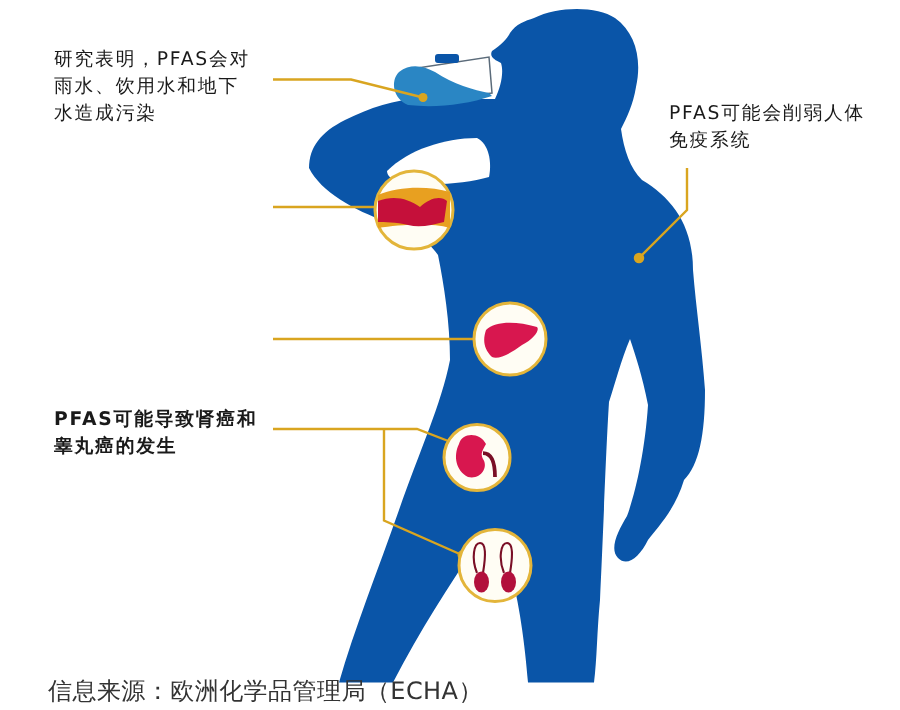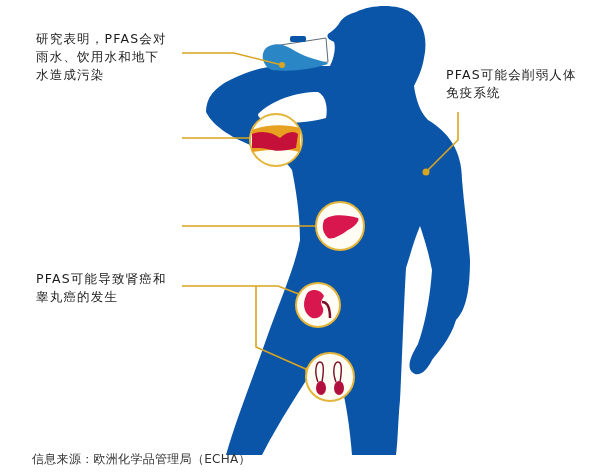--- a/index.html
+++ b/index.html
@@ -10,21 +10,21 @@
     position: absolute;
     font-size: 12.5px;
     line-height: 18px;
     color: #1a1a1a;
     letter-spacing: 1.2px;
     white-space: pre-line;
   }
   .source {
     position: absolute;
     left: 32px; top: 451px;
-    font-size: 12px;
+    font-size: 16px;
     color: #333333;
     letter-spacing: 0.3px;
   }
 </style>
 </head>
 <body>
 
 <div class="stage">
 
   <svg class="figure" viewBox="0 0 600 473" xmlns="http://www.w3.org/2000/svg">
@@ -112,19 +112,19 @@
       <path fill="none" stroke="#7a0f26" stroke-width="1.4" d="M 318 382 C 314 372, 316 362, 320 362 C 324 362, 324 370, 322 382"></path>
       <path fill="none" stroke="#7a0f26" stroke-width="1.4" d="M 336 382 C 332 372, 334 362, 338 362 C 342 362, 342 370, 340 382"></path>
       <ellipse cx="321" cy="388" rx="5" ry="7" fill="#b2103c"></ellipse>
       <ellipse cx="339" cy="388" rx="5" ry="7" fill="#b2103c"></ellipse>
     </g>
   </svg>
 
   <div class="label" style="left:36px; top:30px;">研究表明，PFAS会对
 雨水、饮用水和地下
 水造成污染</div>
-  <div class="label" style="left:36px; top:270px;">PFAS可能导致肾癌和
+  <div class="label" style="left:36px; top:270px;font-weight:bold;">PFAS可能导致肾癌和
 睾丸癌的发生</div>
   <div class="label" style="left:434px; top:66px;margin-left:12px;">PFAS可能会削弱人体
 免疫系统</div>
 
   <div class="source">信息来源：欧洲化学品管理局（ECHA）</div>
 </div>
 
 </body></html>

